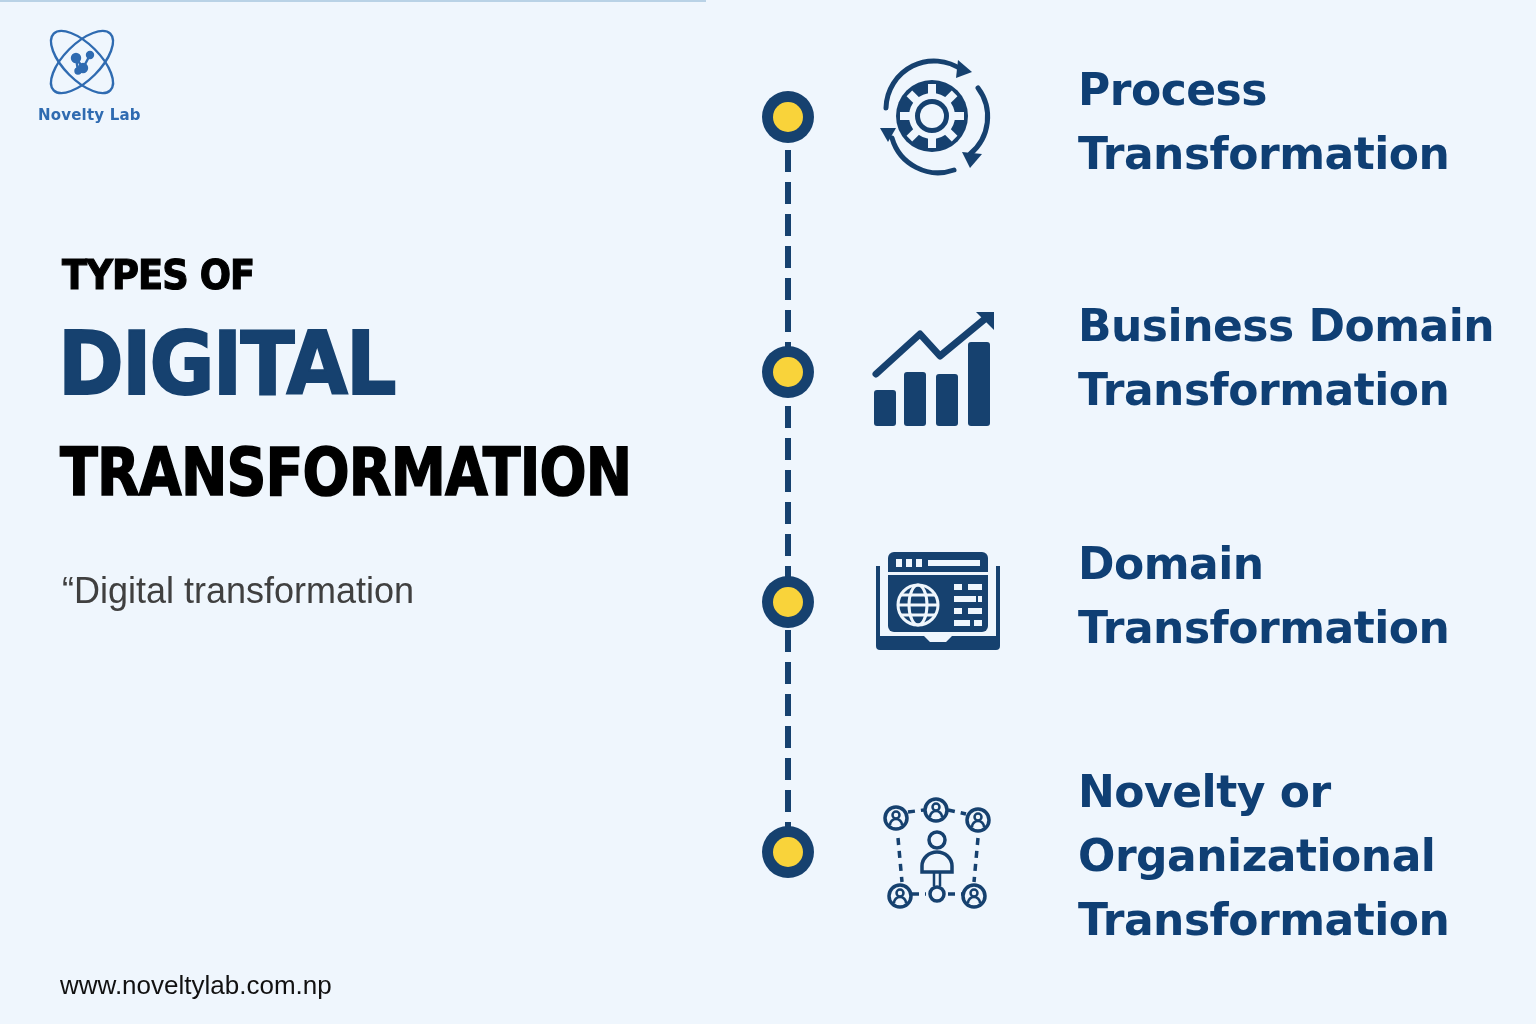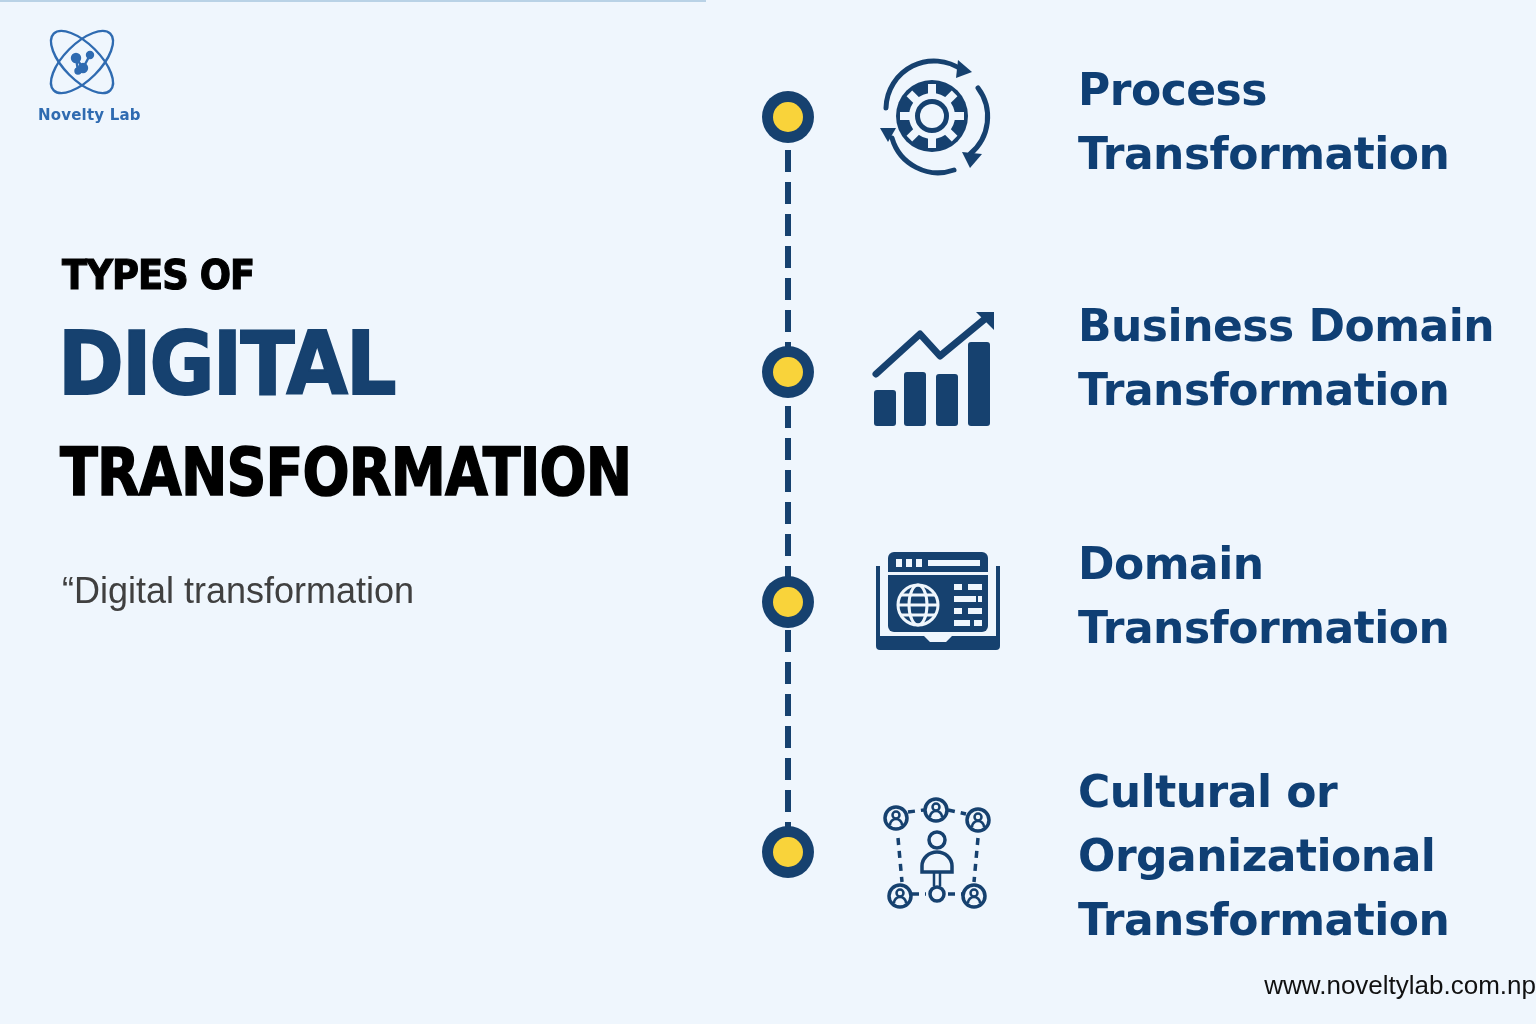--- a/index.html
+++ b/index.html
@@ -62,21 +62,21 @@
       border-radius: 50%; background: #f9d33a;
     }
     .icon-box { position: absolute; }
     .item-title {
       position: absolute; left: 1078px;
       font-family: "DejaVu Sans", sans-serif; font-weight: bold; font-size: 44px;
       line-height: 64px; color: #0f3f74; letter-spacing: -0.5px;
     }
     .item-title span { display: block; white-space: nowrap; }
     .footer {
-      position: absolute; left: 0; width: 1536px; top: 970px; text-align: right;
+      position: absolute; left: 0; width: 1536px; top: 970px; text-align: left;
       font-family: "Liberation Sans", sans-serif; font-size: 26px; color: #111;
       padding-left: 60px;
     }
   </style>
 </head>
 <body>
 
 <div class="top-line"></div>
 
 <div class="logo">
@@ -222,18 +222,18 @@
     <use href="#pcirc" x="22" y="100"></use>
     <use href="#pcirc" x="96" y="100"></use>
     <circle cx="59" cy="98" r="7" fill="none" stroke="#16416f" stroke-width="3.5"></circle>
     <circle cx="59" cy="44" r="8" fill="none" stroke="#16416f" stroke-width="3.5"></circle>
     <path d="M44 76 L44 70 A15 14 0 0 1 74 70 L74 76 Z" fill="none" stroke="#16416f" stroke-width="3.5"></path>
     <line x1="56" y1="76" x2="56" y2="90" stroke="#16416f" stroke-width="2.5"></line>
     <line x1="62" y1="76" x2="62" y2="90" stroke="#16416f" stroke-width="2.5"></line>
   </svg>
 </div>
 <div class="item-title" style="top:760px;">
-  <span>Cultural or</span>
+  <span>Novelty or</span>
   <span>Organizational</span>
   <span>Transformation</span>
 </div>
 
 <div class="footer">www.noveltylab.com.np</div>
 
 </body></html>

